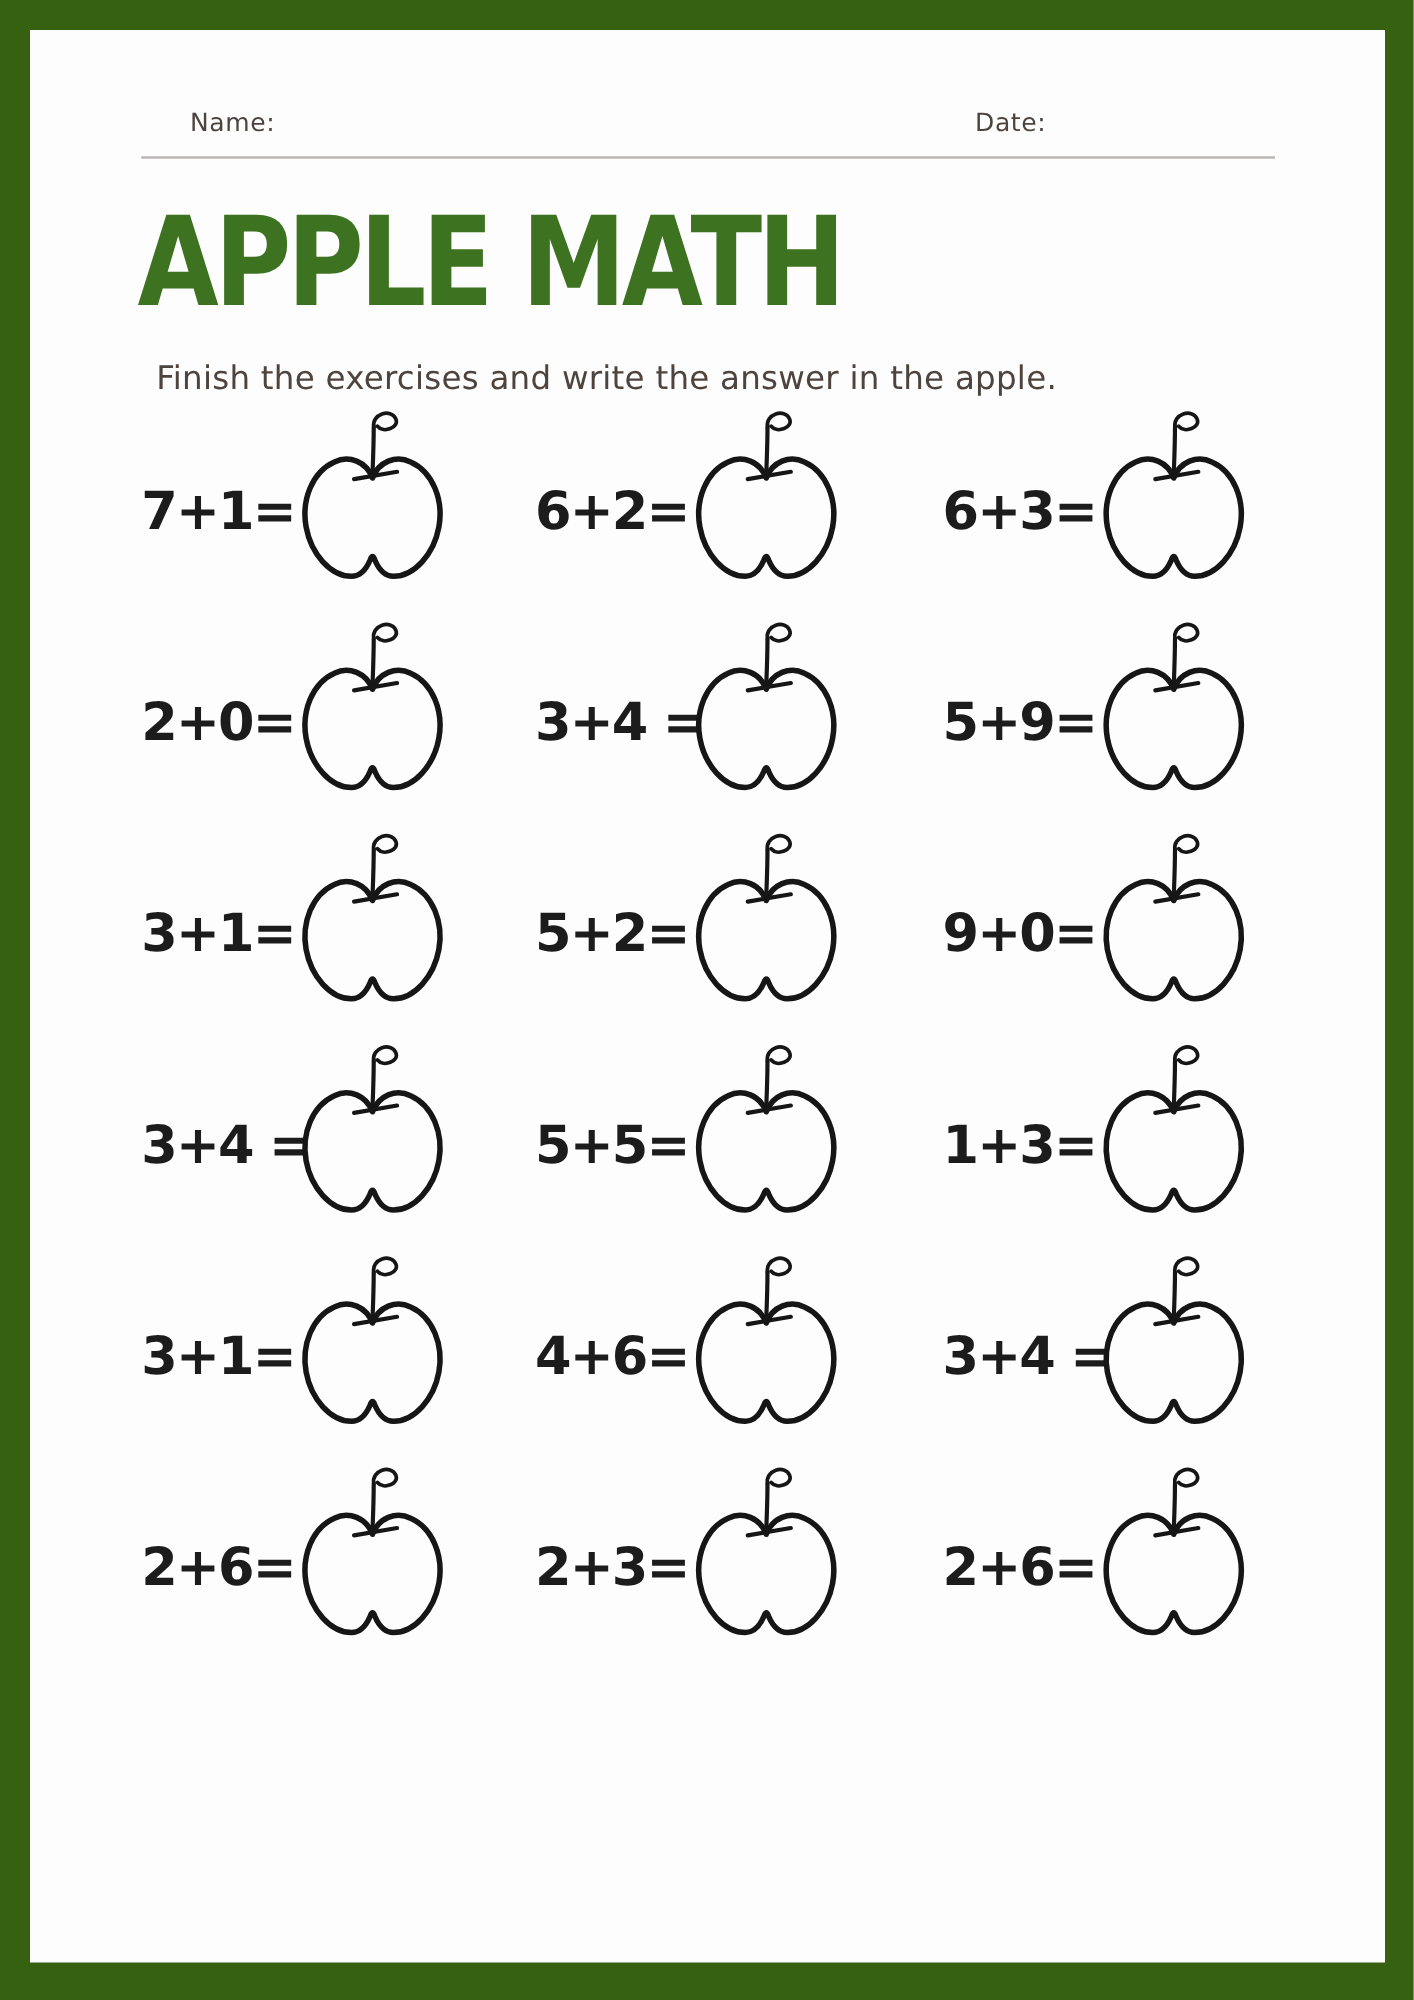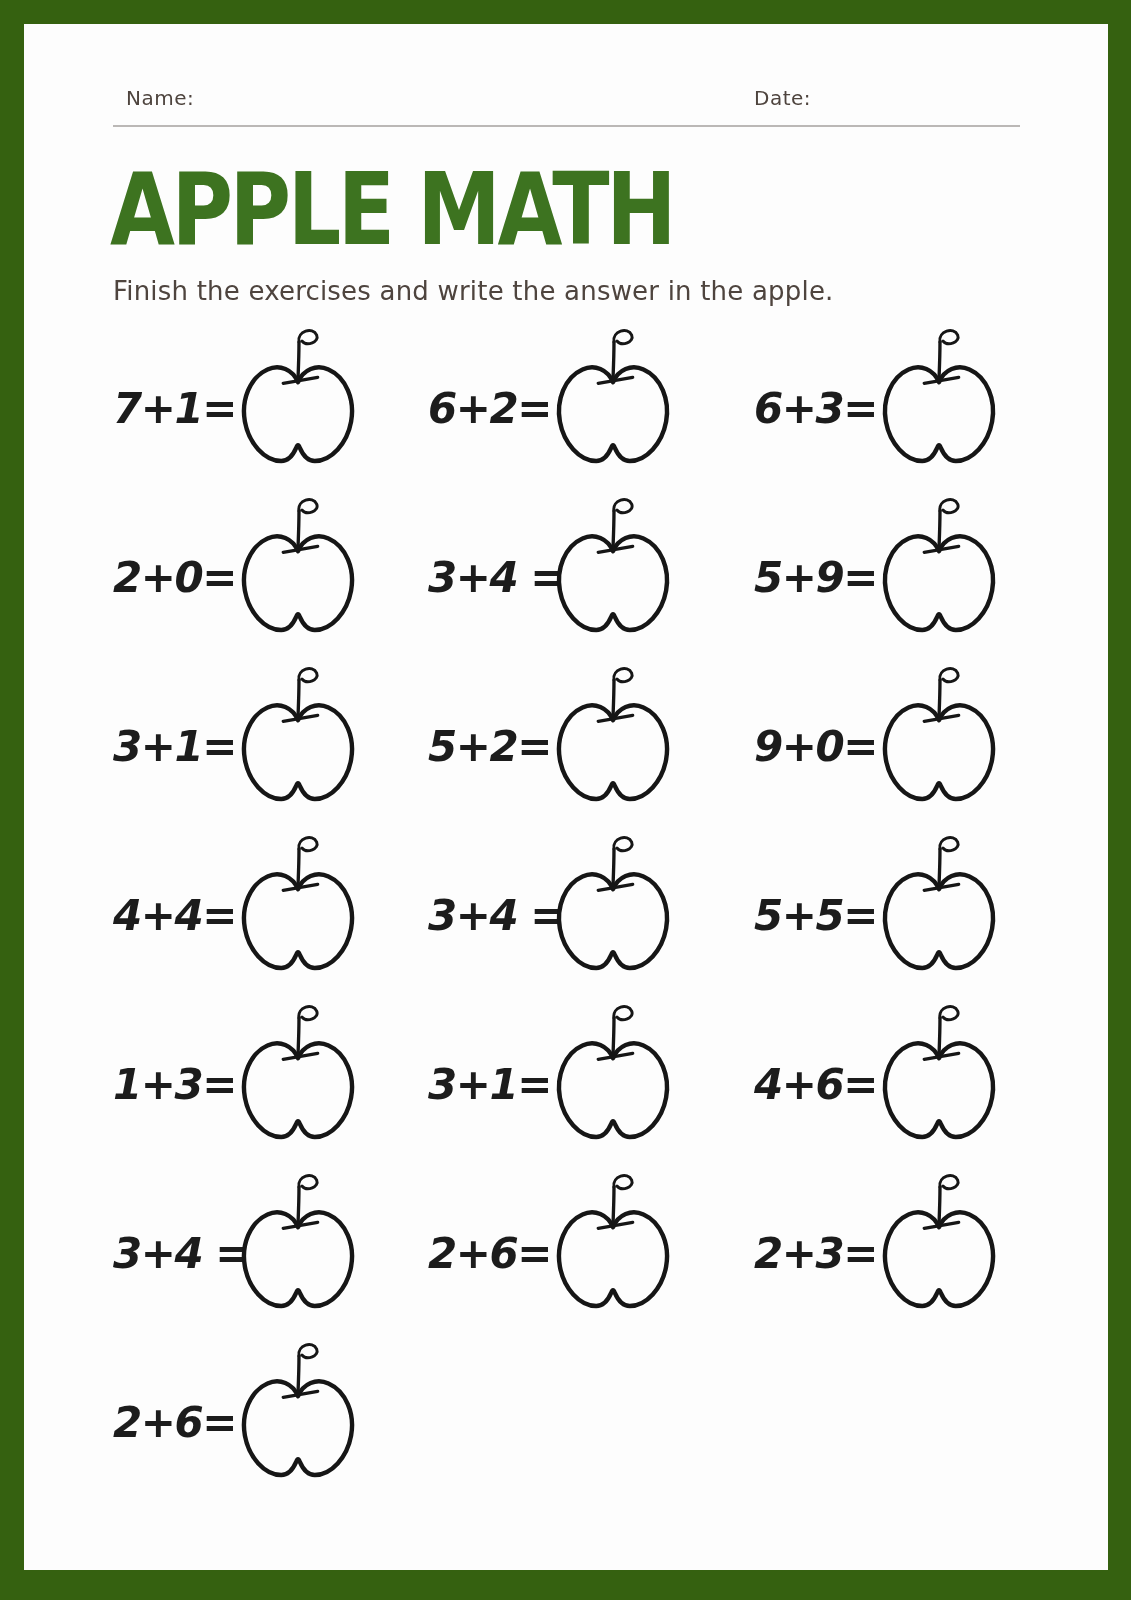--- a/index.html
+++ b/index.html
@@ -8,54 +8,54 @@
     width:1131px;height:1600px;
     background:var(--border_green,#356110);
     font-family:"DejaVu Sans",sans-serif;
     overflow:hidden;
   }
   .sheet{
     position:absolute;left:24px;top:24px;right:23px;bottom:30px;
     background:#fdfdfd;
   }
   
-  .header-row{position:absolute;top:62px;left:102px;right:90px;height:30px;text-decoration:underline;}
+  .header-row{position:absolute;top:62px;left:128px;right:90px;height:30px;text-decoration:underline;}
   .field-label{
     font-size:20px;font-weight:500;color:var(--text_brown,#4e443e);
     letter-spacing:0.5px;
   }
   .date-label{position:absolute;left:628px;top:0;}
   .name-label{position:absolute;left:0;top:0;}
   .header-line{
     position:absolute;top:101px;left:89px;width:907px;
     border-top:2px solid #bbb8b6;
   }
   
   .title{
     position:absolute;top:136px;left:86px;margin:0;
     font-size:84px;line-height:1;font-weight:bold;
     letter-spacing:-3.5px;
     color:var(--title_green,#3d7320);
     transform:scaleY(1.18);transform-origin:left top;
     white-space:nowrap;
   }
   .subtitle{
-    position:absolute;top:252px;left:89px;margin:0;
+    position:absolute;top:252px;left:89px;margin:12px;
     font-size:26px;font-weight:400;
     color:var(--text_brown,#4e443e);
     letter-spacing:0.2px;
   }
   
   .grid{
     position:absolute;top:300px;left:89px;right:30px;
     display:grid;
     grid-template-columns:315px 326px auto;
     grid-auto-rows:169px;
   }
-  .cell{display:flex;align-items:center;font-style:italic;}
+  .cell{display:flex;align-items:center;}
   .eq{
     flex:0 0 126px;width:126px;
     font-size:42px;font-weight:bold;letter-spacing:-1.5px;
     color:var(--ink,#1c1c1c);
     white-space:nowrap;overflow:visible;
   }
   .apple{
     flex:0 0 auto;width:118px;height:148px;
     transform:translateY(-8px);
   }
@@ -142,26 +142,20 @@
           </svg>
       </div>
 
       <div class="cell">
         <span class="eq">9+0=</span>
         <svg class="apple" viewBox="0 0 120 150">
             <use href="#apple-sym"></use>
           </svg>
       </div>
       <div class="cell">
-        <span class="eq">4+4=</span>
-        <svg class="apple" viewBox="0 0 120 150">
-            <use href="#apple-sym"></use>
-          </svg>
-      </div>
-      <div class="cell">
         <span class="eq">3+4 =</span>
         <svg class="apple" viewBox="0 0 120 150">
             <use href="#apple-sym"></use>
           </svg>
       </div>
 
       <div class="cell">
         <span class="eq">5+5=</span>
         <svg class="apple" viewBox="0 0 120 150">
             <use href="#apple-sym"></use>

